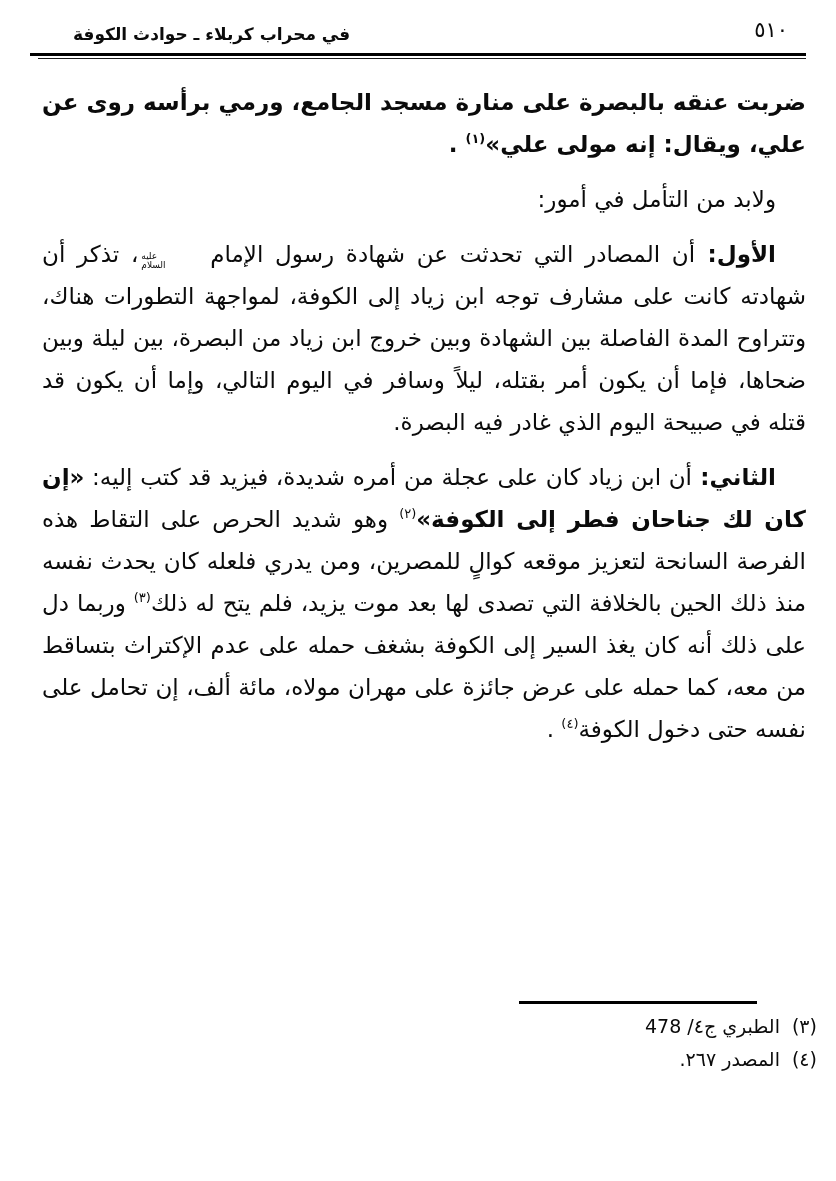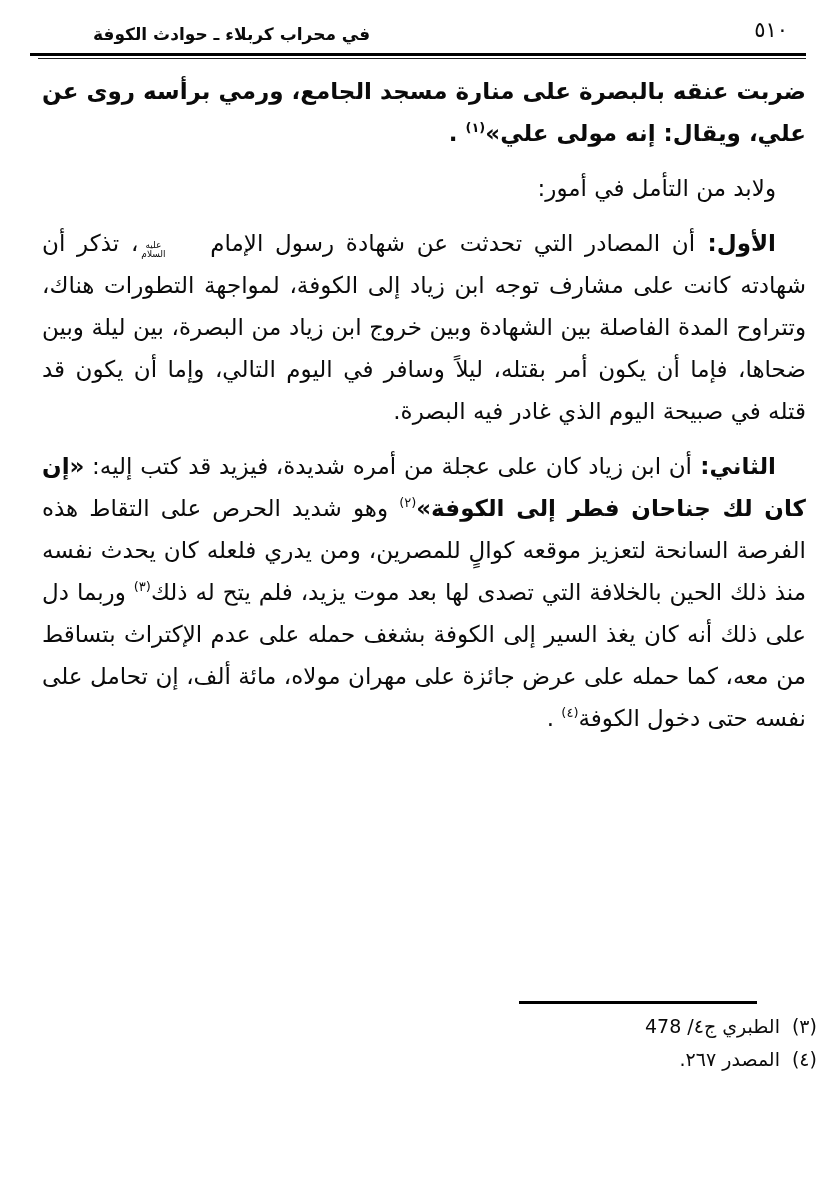--- a/index.html
+++ b/index.html
@@ -10,53 +10,53 @@
     color:#0b0b0b;
     direction:rtl;
     position:relative;
     overflow:hidden;
   }
   .page{position:absolute;inset:0;}
 
   
   .running-head{
     position:absolute;left:73px;top:24px;
-    font-size:17px;font-weight:bold;letter-spacing:0;margin-left:20px;
+    font-size:17px;font-weight:bold;letter-spacing:0;
   }
   .page-num{
     position:absolute;right:48px;top:18px;
     font-size:21px;font-weight:normal;
   }
   .header-rule{
     position:absolute;top:53px;left:30px;width:776px;
     border-top:3px solid #000;
   }
   .header-rule::after{
     content:"";display:block;margin-top:2px;
     border-top:1px solid #1a1a1a;width:99%;
   }
 
   
   .body-text{
-    position:absolute;top:70px;right:30px;width:764px;
+    position:absolute;top:81px;right:30px;width:764px;
     font-size:23px;line-height:42px;
     text-align:justify;text-justify:inter-word;
   }
   .body-text p{margin:0 0 13px 0;text-indent:30px;}
   .body-text p.no-indent{text-indent:0;}
   .bold{font-weight:bold;}
   b{font-weight:bold;}
   sup.ref{
     font-size:13px;line-height:0;vertical-align:9px;
     letter-spacing:-1px;
   }
   .honorific{
     display:inline-block;vertical-align:-6px;
     font-size:9px;line-height:9px;font-weight:normal;
-    text-align:center;margin:0 3px;
+    text-align:left;margin:0 3px;
   }
   .honorific span{display:block;}
 
   
   .fn-rule{
     position:absolute;top:1001px;left:519px;width:238px;
     border-top:3px solid #000;
   }
   .footnotes{
     position:absolute;top:1010px;right:19px;width:780px;

